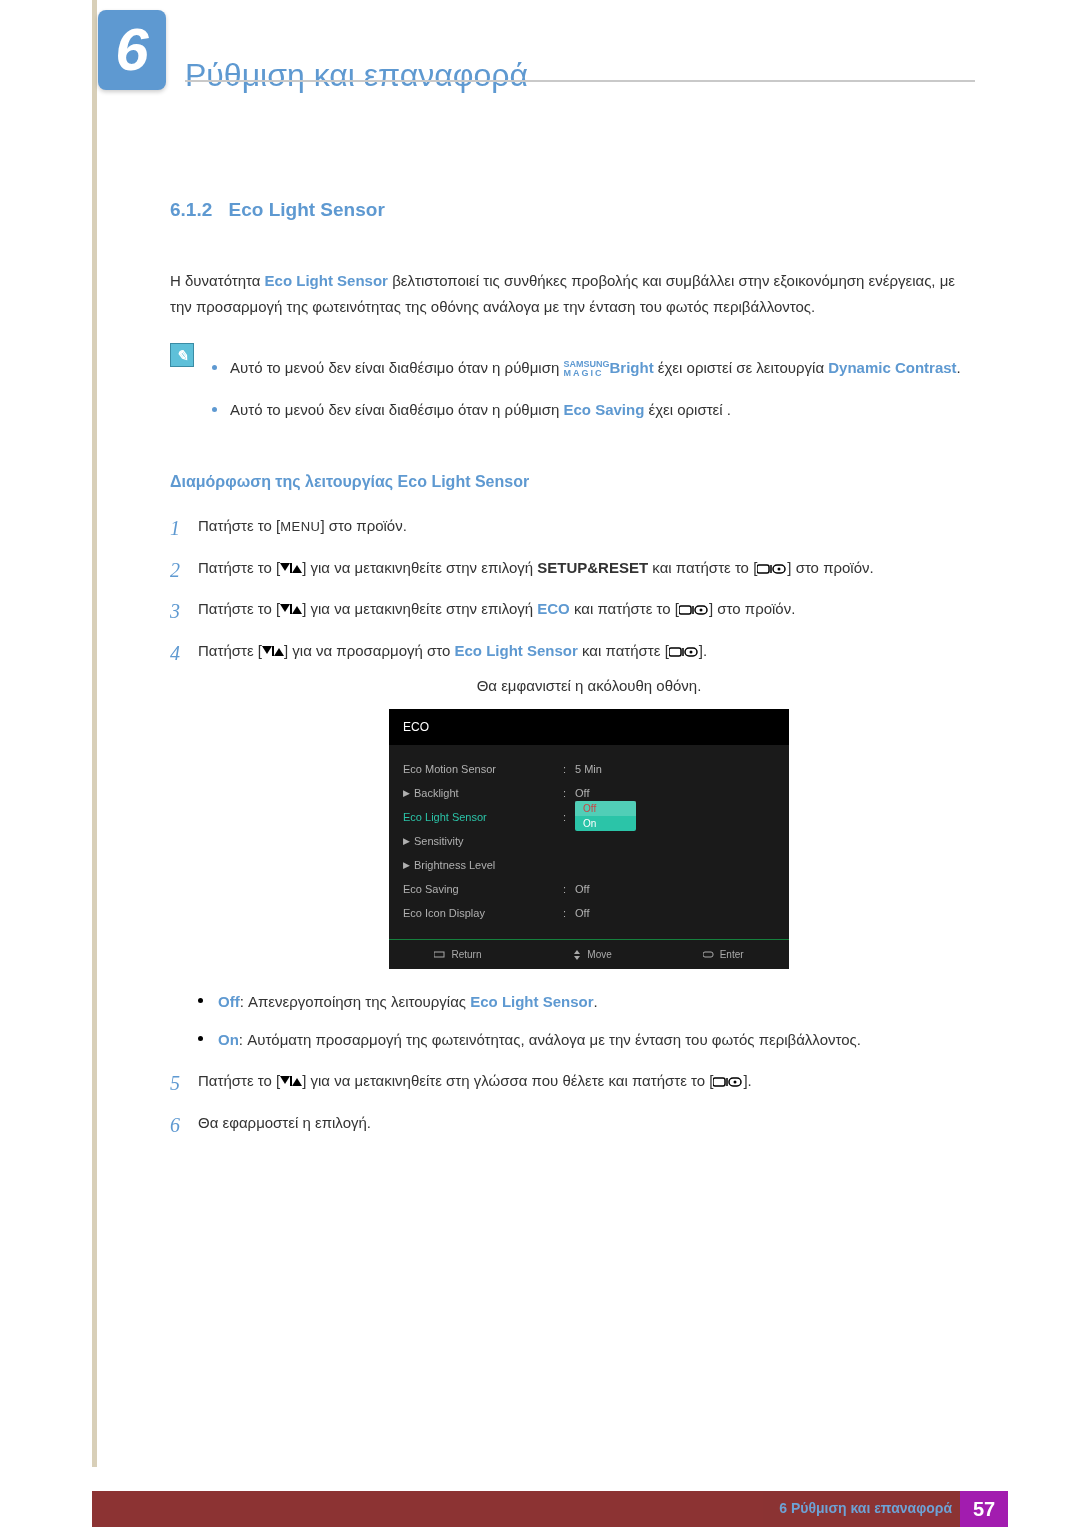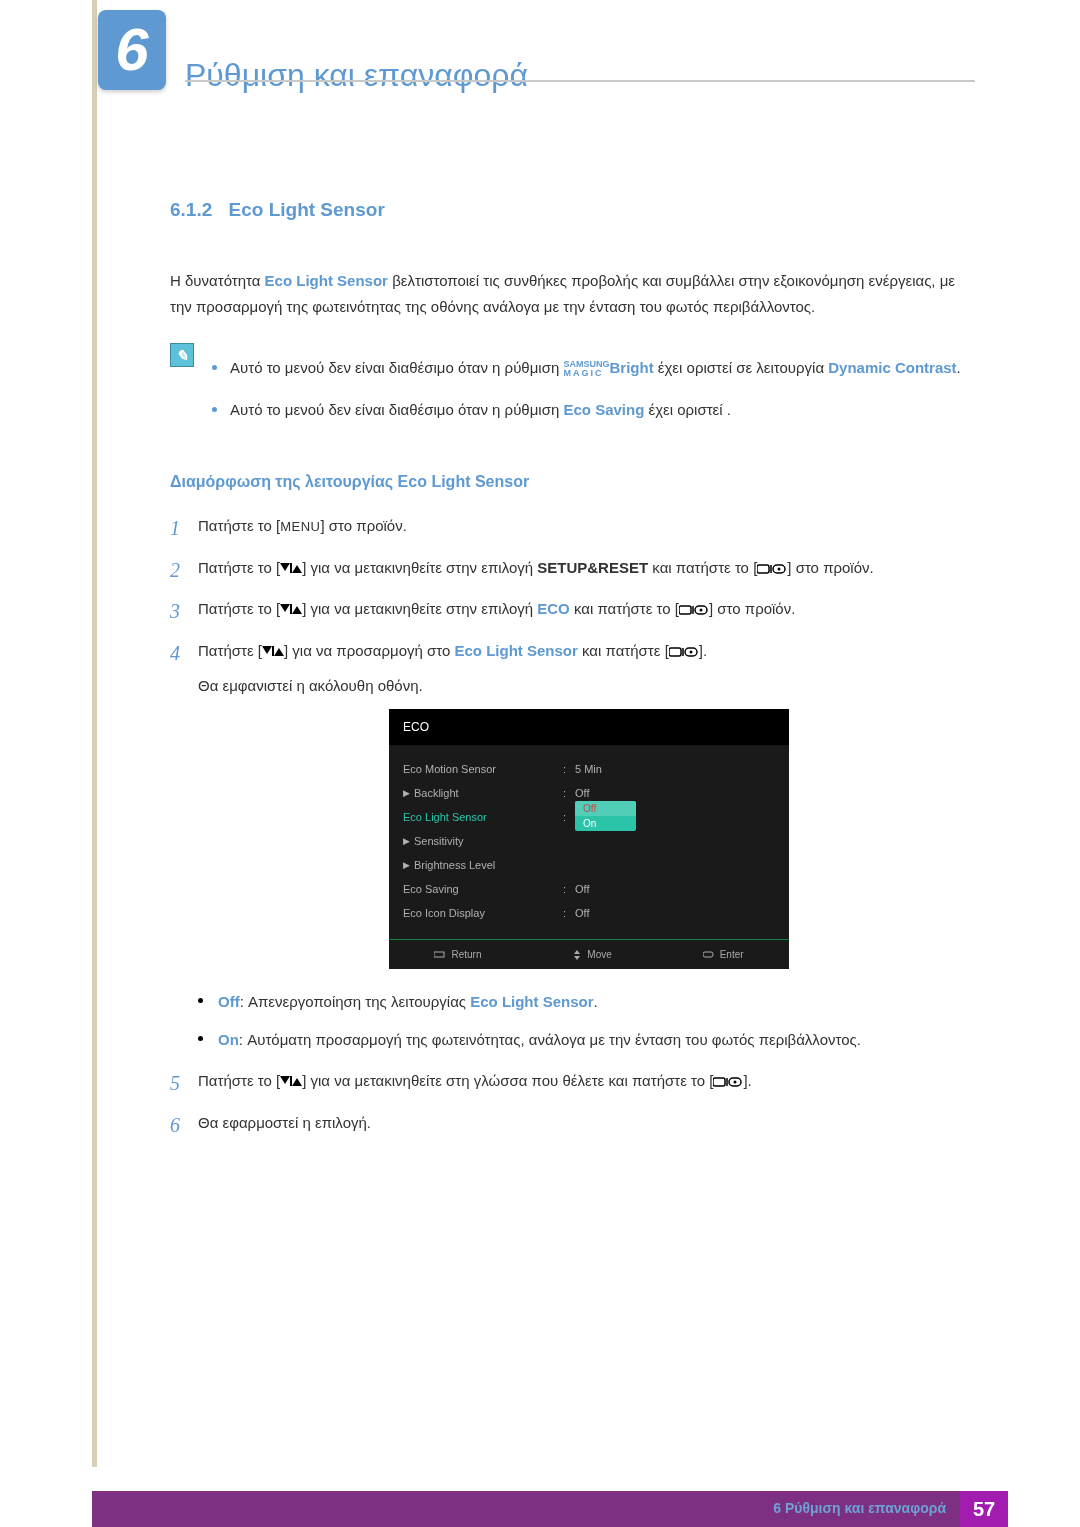--- a/index.html
+++ b/index.html
@@ -236,26 +236,26 @@
     height: 36px;
     display: flex;
     align-items: stretch;
   }
   .footer-left {
     width: 92px;
     background: #fff;
   }
   .footer-mid {
     flex: 1;
-    background: #701a75;
+    background: #7f1d1d;
     opacity: 0.9;
     display: flex;
     align-items: center;
     justify-content: flex-end;
-    padding-right: 14px;
+    padding-right: 8px;
     color: #5e99d1;
     font-weight: bold;
     font-size: 14px;
   }
   .footer-page {
     width: 48px;
     background: #a21caf;
     color: #fff;
     display: flex;
     align-items: center;
@@ -343,21 +343,21 @@
         <span>Πατήστε [</span><svg class="nav-icon" width="22" height="12">
             <polygon points="0,0 10,0 5,8" fill="#000"></polygon>
             <rect x="10" y="0" width="2" height="10" fill="#000"></rect>
             <polygon points="12,10 22,10 17,2" fill="#000"></polygon>
           </svg><span>] για να προσαρμογή στο </span><span class="bold-color">Eco Light Sensor</span><span> και πατήστε [</span><svg class="nav-icon" width="30" height="12">
             <rect x="0" y="2" width="12" height="8" rx="2" fill="none" stroke="#000" stroke-width="1.5"></rect>
             <line x1="14" y1="2" x2="14" y2="10" stroke="#000" stroke-width="1.5"></line>
             <rect x="16" y="2" width="12" height="8" rx="4" fill="none" stroke="#000" stroke-width="1.5"></rect>
             <circle cx="22" cy="6" r="1.5" fill="#000"></circle>
           </svg><span>].</span>
-        <div style="margin-top:10px;">Θα εμφανιστεί η ακόλουθη οθόνη.</div>
+        <div style="margin-top:10px;text-align:center;">Θα εμφανιστεί η ακόλουθη οθόνη.</div>
 
         <div class="osd">
           <div class="osd-header">ECO</div>
           <div class="osd-body">
             <div class="osd-row">
               <div class="osd-label">
                   <span>Eco Motion Sensor</span>
                 </div>
               <div class="osd-colon">:</div>
               <div class="osd-value">5 Min</div>

